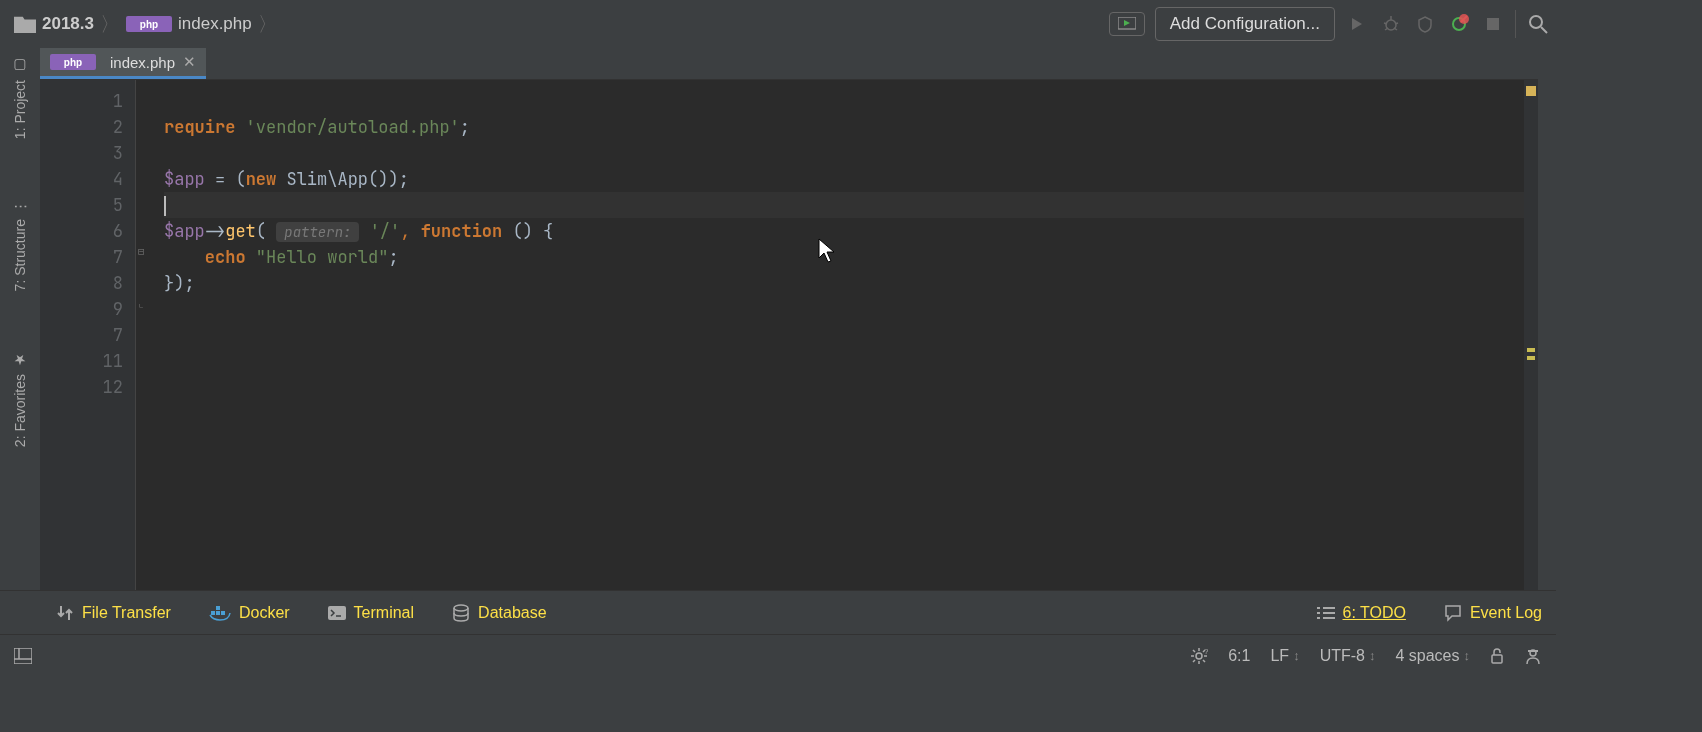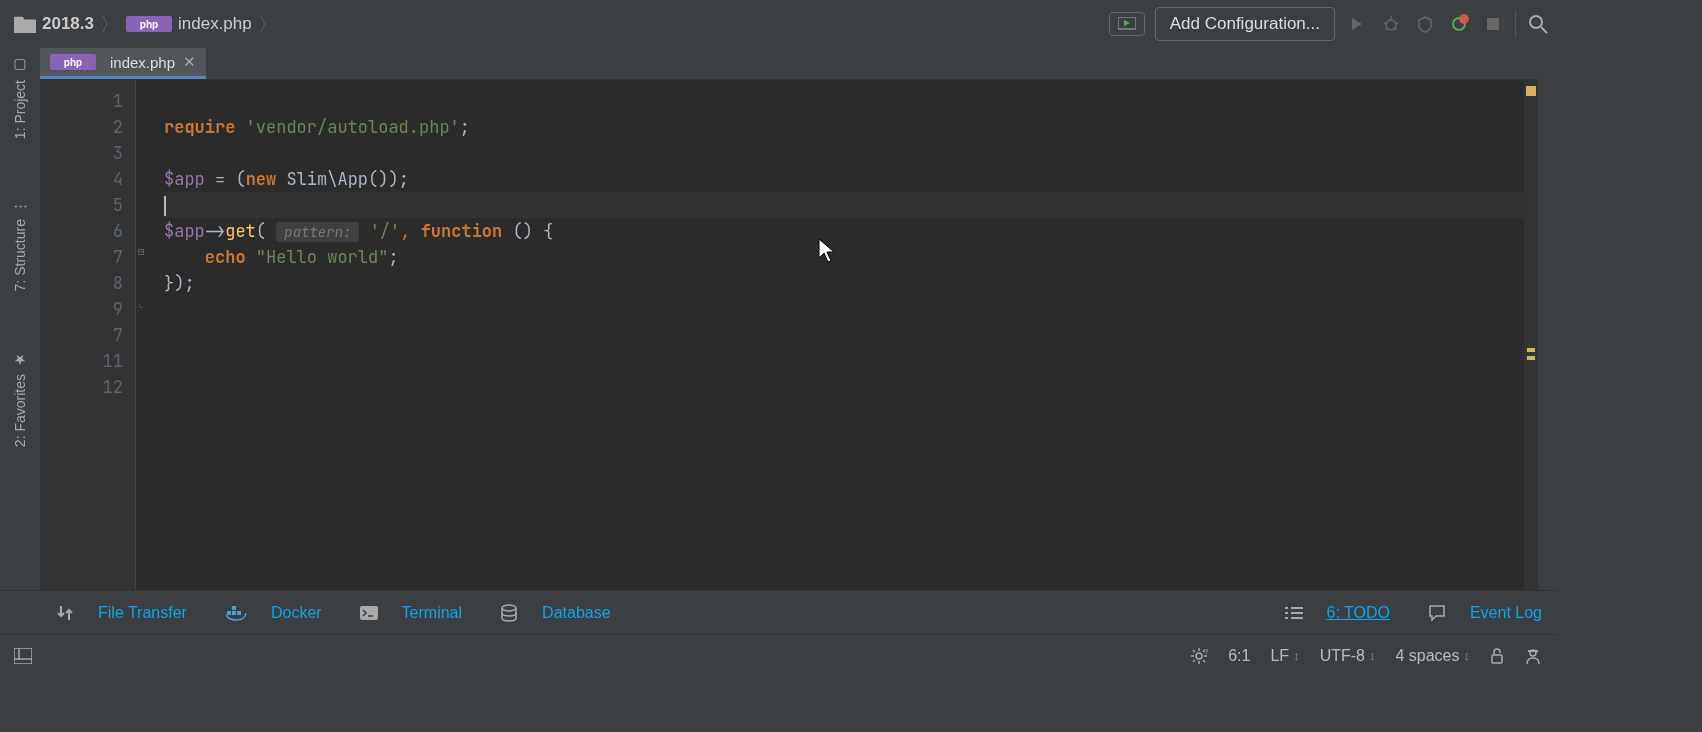--- a/index.html
+++ b/index.html
@@ -241,22 +241,22 @@
   border-top: 1px solid #323232;
   display: flex;
   align-items: center;
   padding: 0 14px 0 56px;
   gap: 38px;
   font-size: 16px;
 }
 .bt-item {
   display: flex;
   align-items: center;
-  gap: 24px;
-  color: #0ea5e9;
+  gap: 8px;
+  color: #fde047;
   cursor: pointer;
 }
 .bt-spacer { flex: 1; }
 .status-bar {
   position: absolute;
   left: 0;
   right: 0;
   bottom: 0;
   height: 42px;
   background: #3c3f41;

